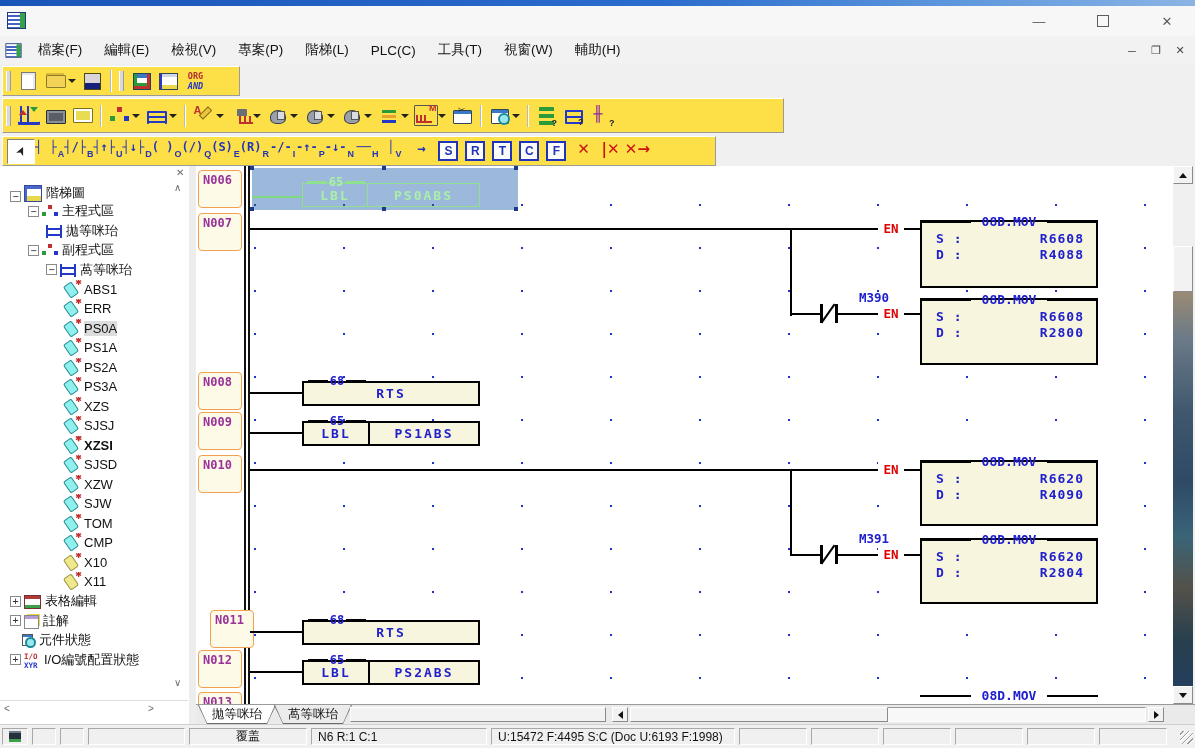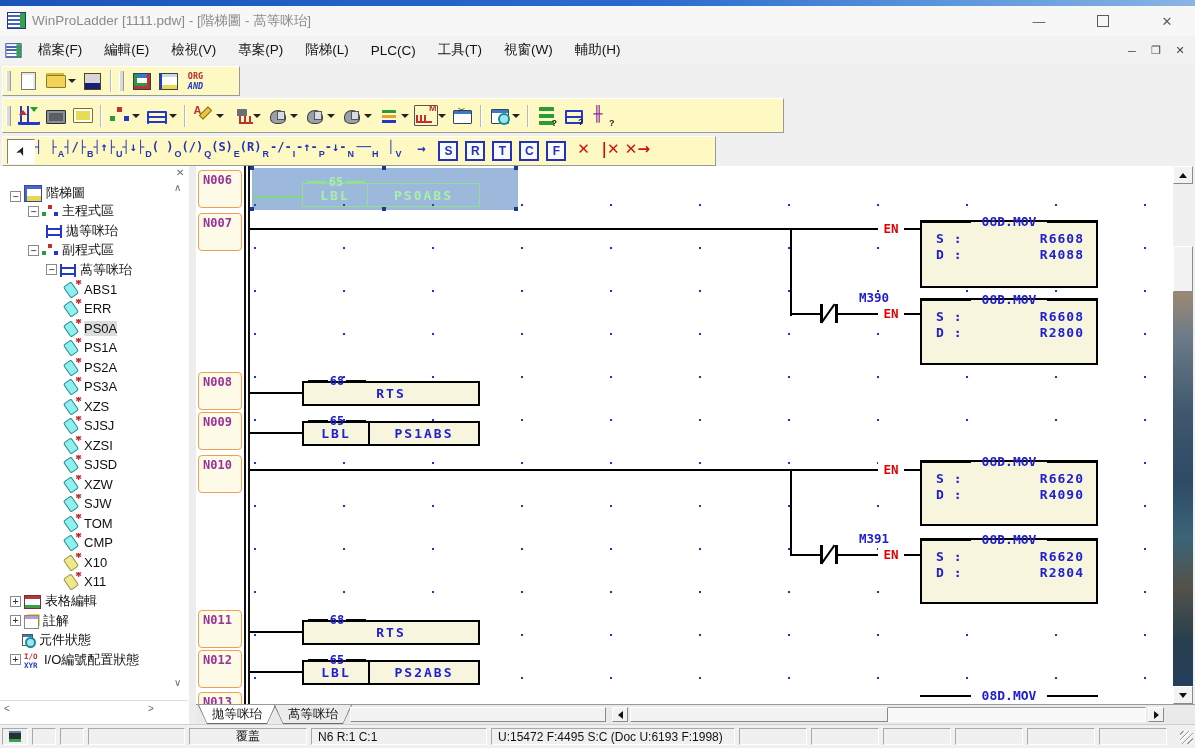--- a/index.html
+++ b/index.html
@@ -16,21 +16,21 @@
      repeating-linear-gradient(180deg,#ffffff 0 2px,#4464c4 2px 4px);box-shadow:inset -5px 0 0 #35a24a;}
   .winbtn{width:46px;height:26px;display:flex;align-items:center;justify-content:center;color:#5c5c5c;font-size:13px;}
   .winbtn .sq{width:10px;height:10px;border:1.5px solid #5c5c5c;}
   
   #menubar{left:0;top:36px;width:1195px;height:28px;background:#f2f2f2;border-bottom:1px solid #d8d8d8;display:flex;align-items:center;}
   #menubar .mi{padding:0 11px;font-size:13.5px;color:#141414;height:100%;display:flex;align-items:center;}
   .mdibtn{width:20px;height:15px;display:flex;align-items:center;justify-content:center;color:#454545;font-size:11px;}
 
   
   .tbrow{left:0;width:1195px;background:#F0F0F0;}
-  .tbbox{background:#fef9c3;border:1px solid;border-color:#ffffff #9a9a9a #9a9a9a #ffffff;display:flex;align-items:center;}
+  .tbbox{background:#fde047;border:1px solid;border-color:#ffffff #9a9a9a #9a9a9a #ffffff;display:flex;align-items:center;}
   .grip{width:3px;height:20px;margin:0 4px 0 3px;border-left:1px solid #fff;border-right:1px solid #9a9a9a;background:#d9d9d9;}
   .tsep{width:1px;height:22px;background:#b9b9b9;border-right:1px solid #fff;margin:0 4px;}
   .tbtn{width:27px;height:24px;display:flex;align-items:center;justify-content:center;position:relative;}
   .drop{width:0;height:0;border-left:4px solid transparent;border-right:4px solid transparent;border-top:4px solid #222;margin:0 3px 0 -1px;}
   
   .ic-new{width:13px;height:16px;background:#fff;border:1px solid #7a7a7a;box-shadow:inset -2px 2px 0 #e8e8e8;}
   .ic-open{width:18px;height:11px;background:#f2d257;border:1px solid #8a7a2a;border-radius:1px;box-shadow:-1px -3px 0 -1px #d8b93a;}
   .ic-save{width:15px;height:15px;background:#c8c22a;border:1px solid #4a4a10;box-shadow:inset 0 -6px 0 #16207a,inset 0 9px 0 #d8d4da;}
   .ic-proj{width:16px;height:15px;border:1px solid #245;background:linear-gradient(180deg,#3a78c8 0 4px,#fff 4px);box-shadow:inset -3px -3px 0 #c03030,inset 3px -6px 0 #2a9a3a;}
   .ic-ladwin{width:17px;height:15px;border:1px solid #345;background:linear-gradient(180deg,#cfd8e8 0 3px,#fff 3px 11px,#e8d84a 11px);box-shadow:inset 4px 0 0 -2px #2a3acD;}
@@ -156,21 +156,20 @@
   .statusicon{width:13px;height:11px;background:#24313a;box-shadow:inset 0 -3px 0 #3aa04a,inset 0 2px 0 #6a7a86;}
 </style>
 </head>
 <body>
 
 <div id="app">
 
   <div id="topstrip" class="abs"></div>
   <div id="titlebar" class="abs">
     <div class="appicon abs" style="left:7px;top:6px;"></div>
-    <div id="title-text" class="abs">WinProLadder [1111.pdw] - [階梯圖 - 萵等咪珆]</div>
     <div class="winbtn abs" style="left:1016px;top:2px;">—</div>
     <div class="winbtn abs" style="left:1080px;top:2px;">
         <span class="sq"></span>
       </div>
     <div class="winbtn abs" style="left:1144px;top:2px;">✕</div>
   </div>
 
   <div id="menubar" class="abs">
     <div class="appicon" style="margin:0 4px 0 4px;transform:scale(.85);"></div>
     <div class="mi">檔案(F)</div>
@@ -429,21 +428,21 @@
           <span class="tlabel">PS3A</span>
         </div>
       <div class="trow" style="padding-left:62px;">
           <span class="ticon ti-tag"></span>
           <span class="tlabel">XZS</span>
         </div>
       <div class="trow" style="padding-left:62px;">
           <span class="ticon ti-tag"></span>
           <span class="tlabel">SJSJ</span>
         </div>
-      <div class="trow" style="padding-left:62px;">
+      <div class="trow" style="padding-left:62px;font-weight:bold;">
           <span class="ticon ti-tag"></span>
           <span class="tlabel">XZSI</span>
         </div>
       <div class="trow" style="padding-left:62px;">
           <span class="ticon ti-tag"></span>
           <span class="tlabel">SJSD</span>
         </div>
       <div class="trow" style="padding-left:62px;">
           <span class="ticon ti-tag"></span>
           <span class="tlabel">XZW</span>
@@ -632,21 +631,21 @@
       <div class="brow" style="margin-top:8px;">
           <span>S :</span>
           <span>R6620</span>
         </div>
       <div class="brow">
           <span>D :</span>
           <span>R2804</span>
         </div>
     </div>
 
-    <div class="netlabel abs" style="left:2px;top:444px;">N011</div>
+    <div class="netlabel abs" style="left:14px;top:444px;">N011</div>
     <div class="hline abs" style="left:54px;top:465px;width:52px;"></div>
     <div class="fblock abs" style="left:106px;top:454px;width:178px;height:25px;">
       <div class="fnline">
           <span class="ln"></span>
           <span class="tx">68</span>
           <span class="ln"></span>
         </div>
       <div class="cellF">
           <span class="optext">RTS</span>
         </div>

